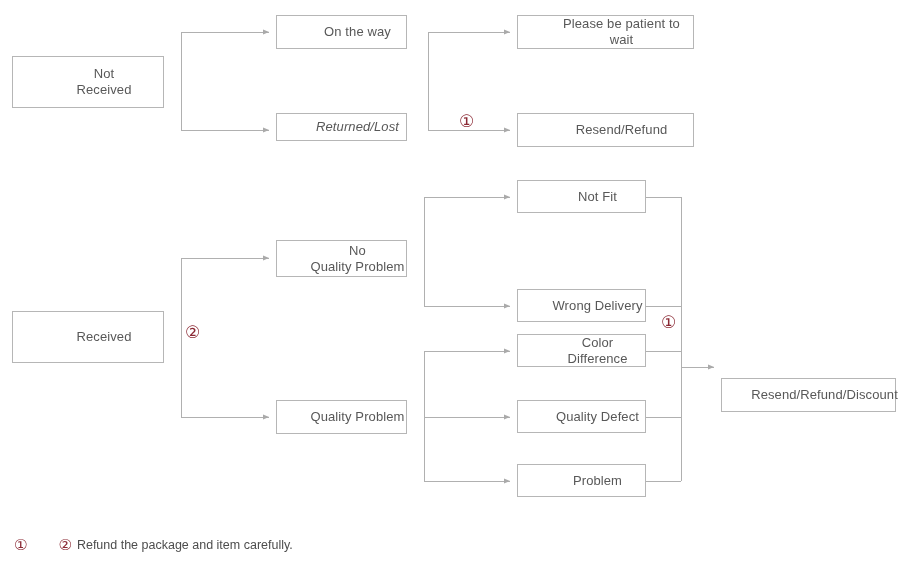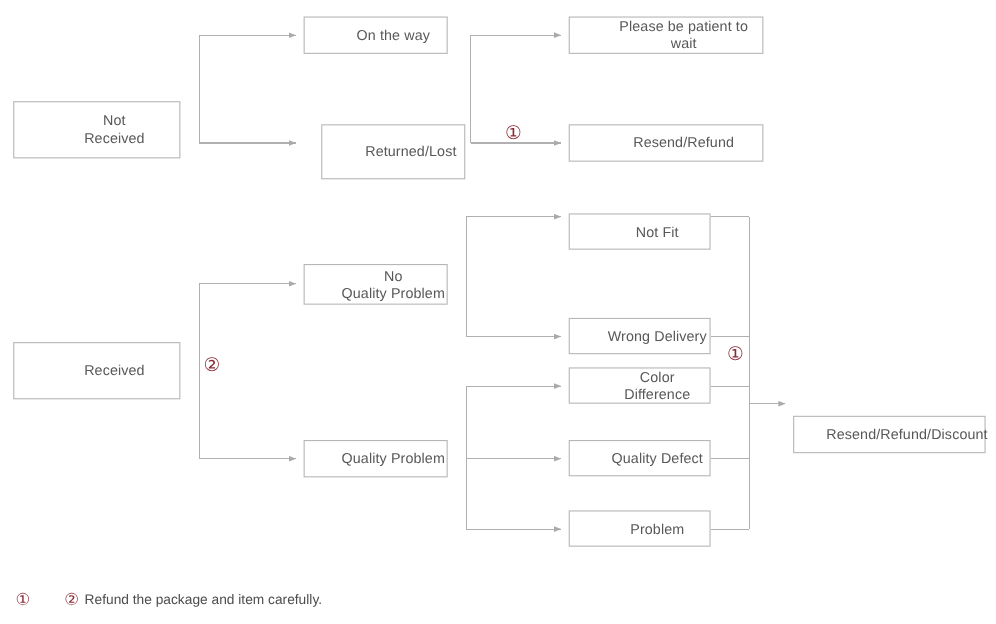--- a/index.html
+++ b/index.html
@@ -119,31 +119,31 @@
       <path d="M646,197 L681,197"></path>
       <path d="M646,306 L681,306"></path>
       <path d="M646,351 L681,351"></path>
       <path d="M646,417 L681,417"></path>
       <path d="M646,481 L681,481"></path>
 
       <path d="M681,367 L714,367" marker-end="url(#arrowhead)"></path>
     </g>
   </svg>
 
-  <div class="node-box" style="left:12px;  top:56px;  width:152px; height:52px;margin-top:36px;">Not
+  <div class="node-box" style="left:12px;  top:56px;  width:152px; height:52px;">Not
 Received</div>
   <div class="node-box" style="left:276px; top:15px;  width:131px; height:34px;">On the way</div>
-  <div class="node-box" style="left:292px; top:113px; width:131px; height:50px;">Returned/Lost</div>
+  <div class="node-box" style="left:276px; top:113px; width:131px; height:28px;font-style:italic;">Returned/Lost</div>
   <div class="node-box" style="left:517px; top:15px;  width:177px; height:34px;">Please be patient to wait</div>
   <div class="node-box" style="left:517px; top:113px; width:177px; height:34px;">Resend/Refund</div>
   <div class="node-box" style="left:12px;  top:311px; width:152px; height:52px;">Received</div>
   <div class="node-box" style="left:276px; top:240px; width:131px; height:37px;">No
 Quality Problem</div>
   <div class="node-box" style="left:276px; top:400px; width:131px; height:34px;">Quality Problem</div>
-  <div class="node-box" style="left:517px; top:180px; width:129px; height:33px;margin-top:14px;">Not Fit</div>
+  <div class="node-box" style="left:517px; top:180px; width:129px; height:33px;">Not Fit</div>
   <div class="node-box" style="left:517px; top:289px; width:129px; height:33px;">Wrong Delivery</div>
   <div class="node-box" style="left:517px; top:334px; width:129px; height:33px;">Color Difference</div>
   <div class="node-box" style="left:517px; top:400px; width:129px; height:33px;text-align:center;">Quality Defect</div>
   <div class="node-box" style="left:517px; top:464px; width:129px; height:33px;">Problem</div>
   <div class="node-box" style="left:721px; top:350px; width:175px; height:34px;margin-top:28px;">Resend/Refund/Discount</div>
 
   <span class="marker" style="left:459px; top:113px;">①</span>
   <span class="marker" style="left:185px; top:324px;">②</span>
   <span class="marker" style="left:661px; top:314px;">①</span>
 

